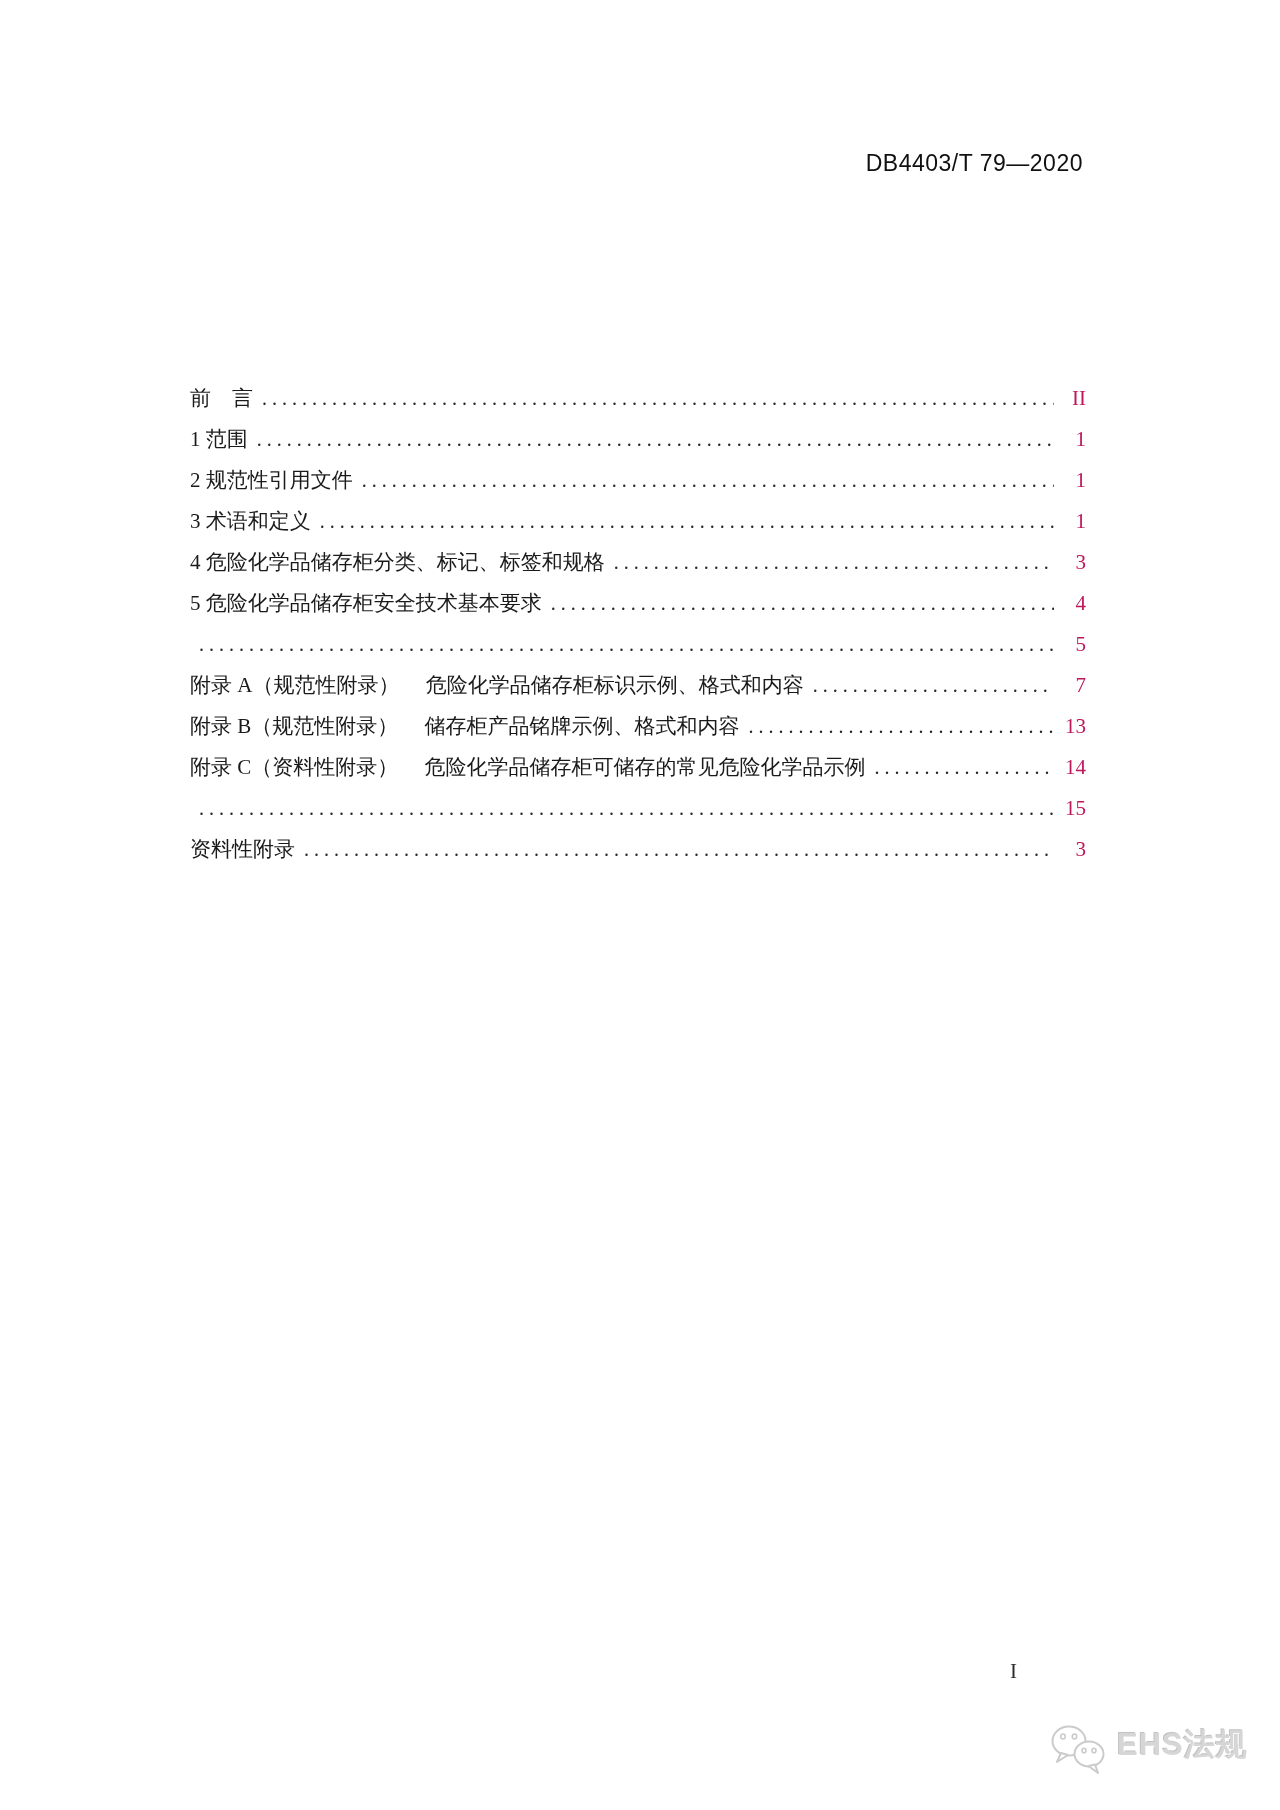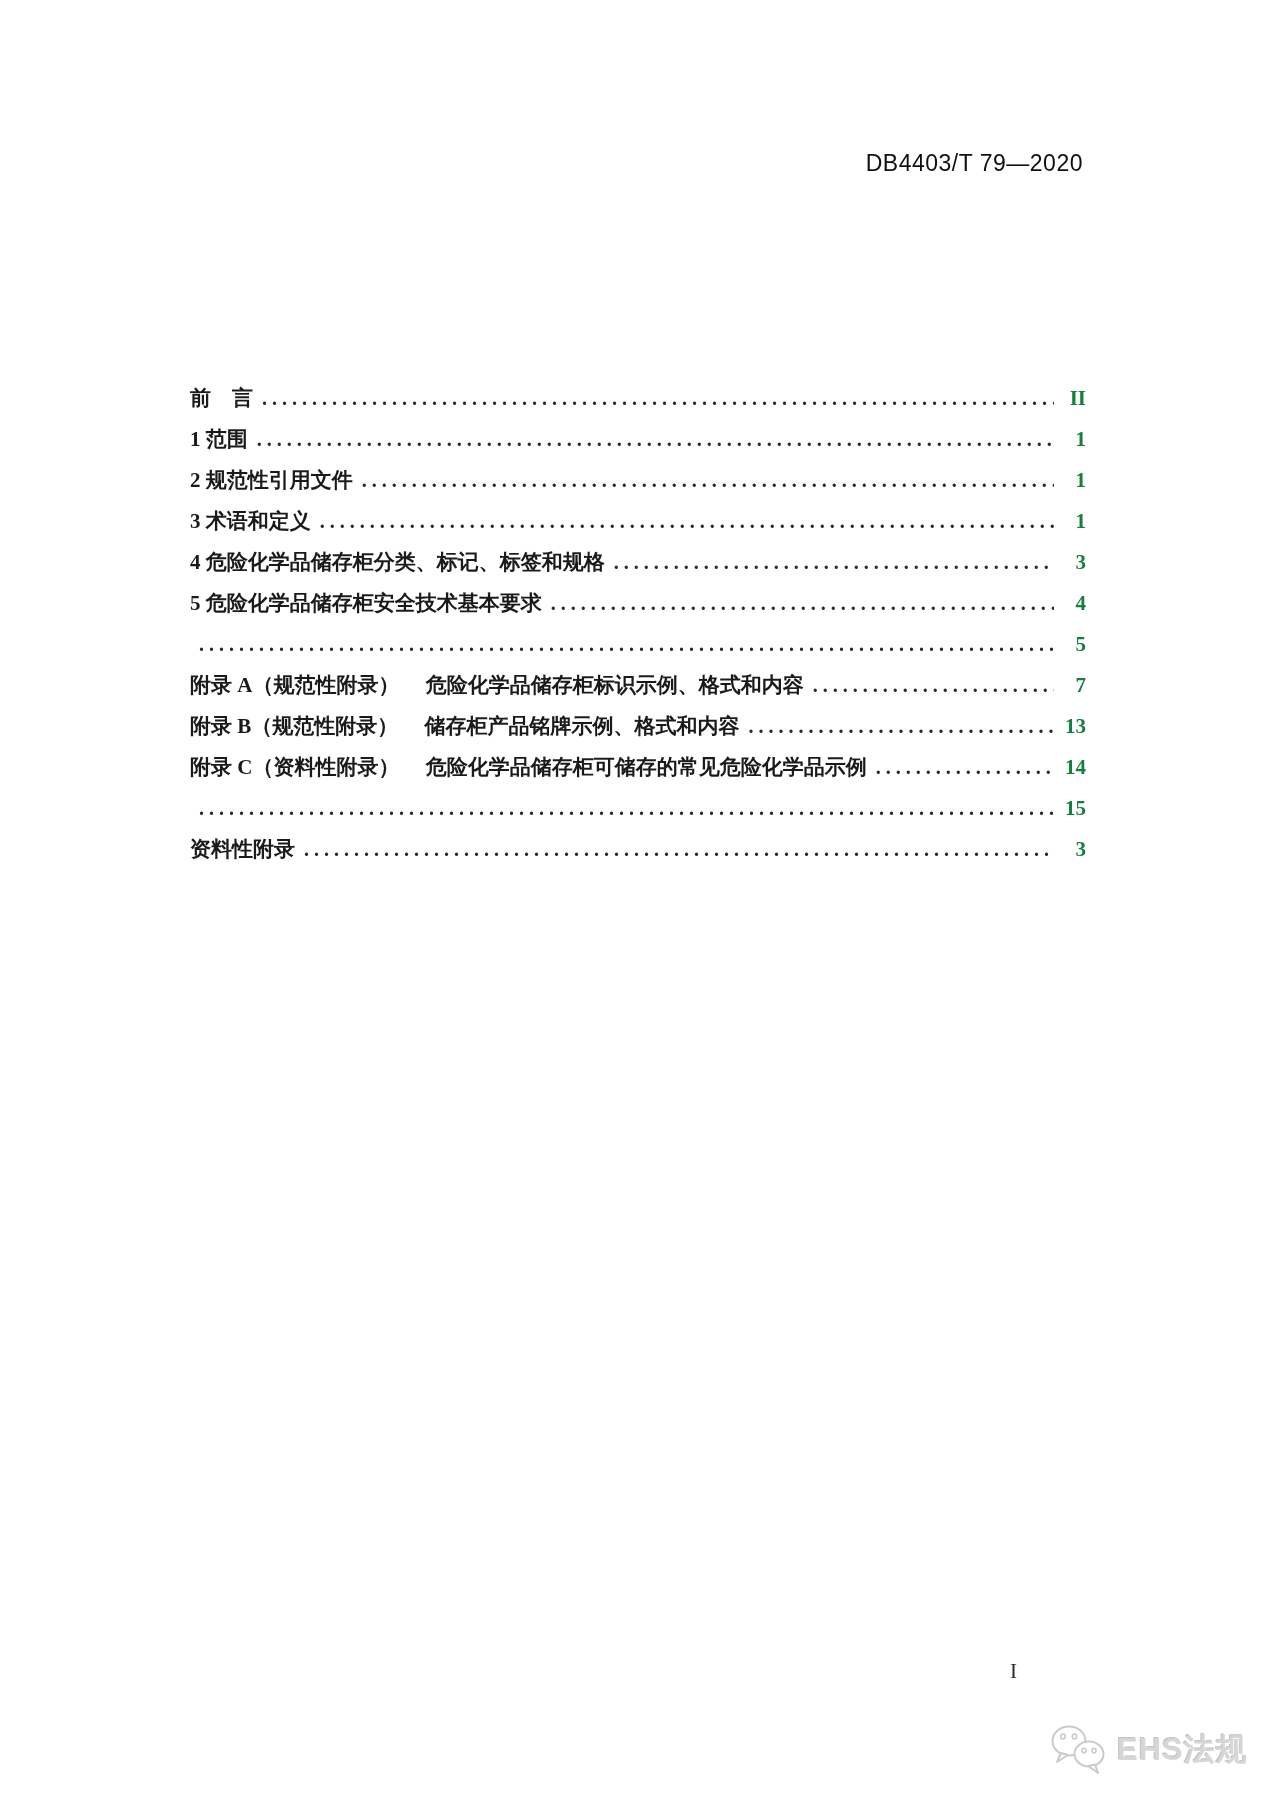--- a/index.html
+++ b/index.html
@@ -27,38 +27,38 @@
     font-weight: 700; font-size: 37px; color: #0c0c0c;
     white-space: pre;
   }
 
   .toc {
     position: absolute; left: 190px; right: 194px; top: 378px;
   }
   .toc-row {
     display: flex; align-items: flex-end;
     height: 41px; line-height: 41px;
-    font-size: 21px; white-space: nowrap; font-weight: bold;
+    font-size: 21px; white-space: nowrap;
   }
   .toc-label { flex: 0 0 auto; color: #1a1a1a; }
   .leader {
     flex: 1 1 auto; overflow: hidden; white-space: nowrap;
     letter-spacing: 5px; padding: 0 4px 0 9px;
     color: #2a2a2a; font-size: 20px;
   }
-  .toc-page { flex: 0 0 auto; min-width: 32px; text-align: right; color: #15803d; }
+  .toc-page { flex: 0 0 auto; min-width: 32px; text-align: right; color: #be185d; }
 
   .page-num {
     position: absolute; top: 1659px; left: 1010px;
     font-size: 21px; color: #2b2b2b;
   }
 
   .wm {
     position: absolute; top: 1724px; left: 1048px;
-    display: flex; align-items: center; gap: 7px;
+    display: flex; gap: 7px;
   }
   .wm-icon { display: block; }
   .wm-text {
     font-family: "Liberation Sans", "DejaVu Sans", sans-serif;
     font-weight: 700; font-size: 31px; letter-spacing: 1px;
     color: #d6d6d6;
     text-shadow: 1px 1px 0 #ffffff, -1px -1px 0 #c2c2c2;
     white-space: nowrap;
   }
 </style>

